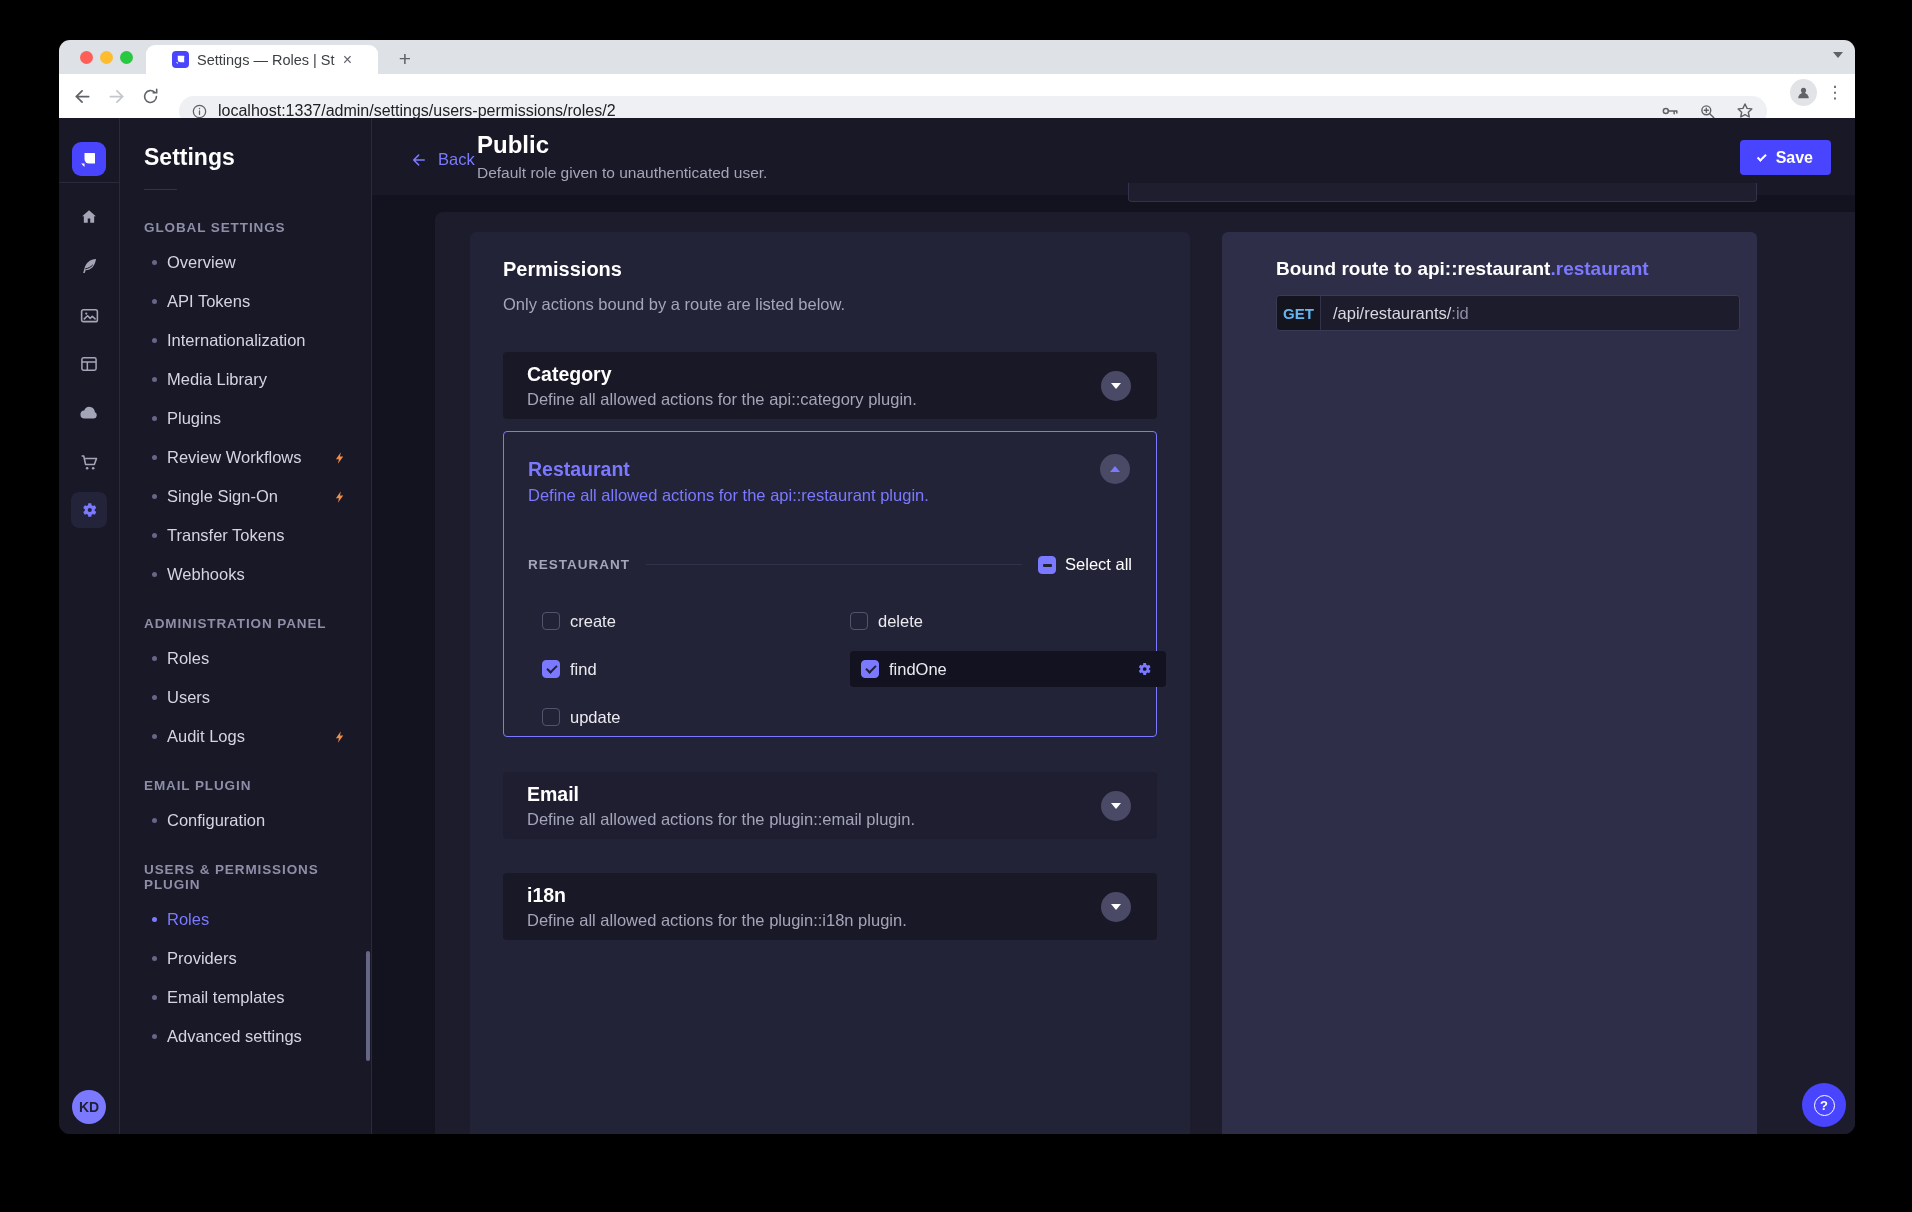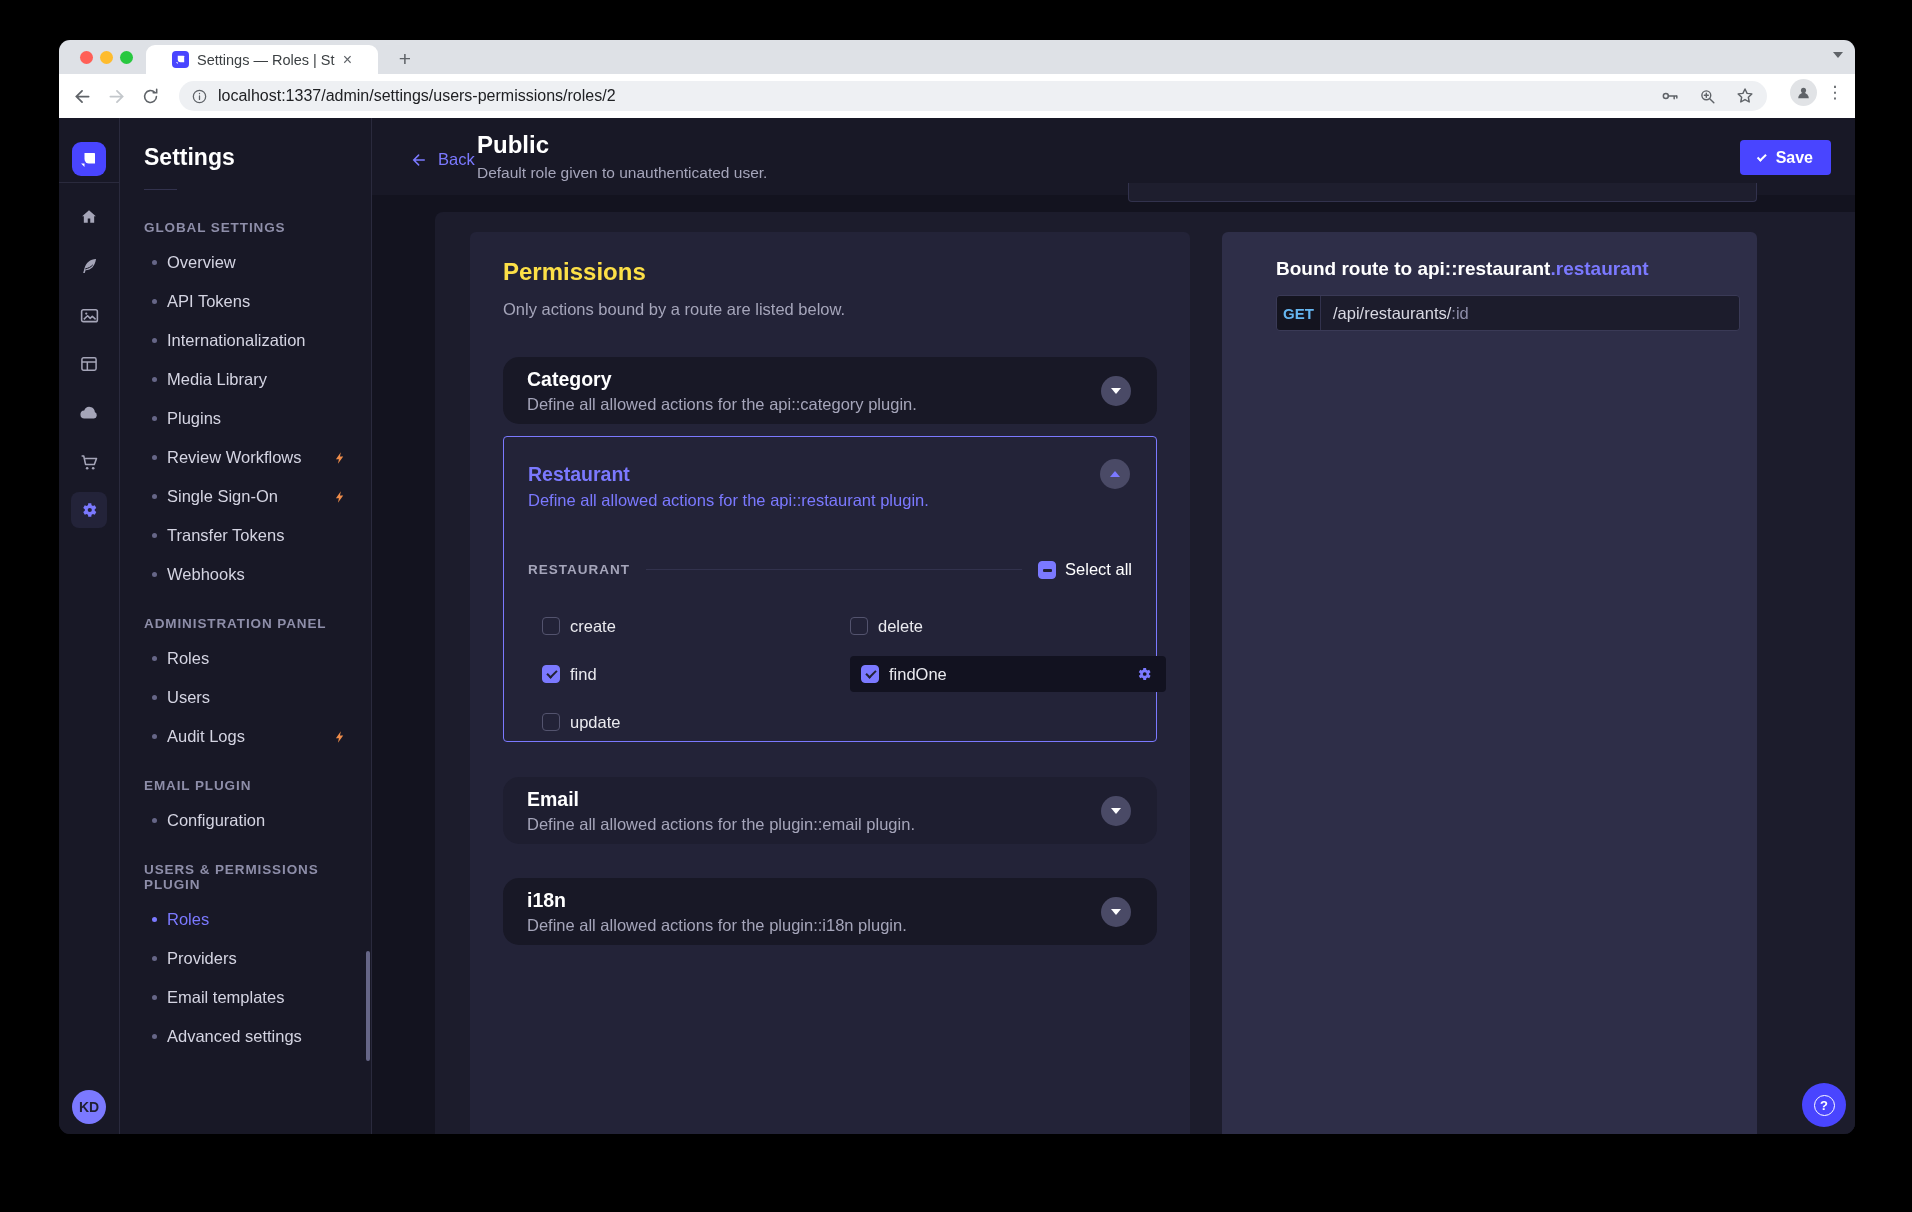--- a/index.html
+++ b/index.html
@@ -15,21 +15,21 @@
   .tabbar{position:relative;height:34px;background:var(--chrome-gray)}
   .traffic{position:absolute;top:11px;width:13px;height:13px;border-radius:50%}
   .tab{position:absolute;left:87px;top:5px;width:232px;height:29px;background:#fff;border-radius:9px 9px 0 0;display:flex;align-items:center;padding:0 26px;gap:8px}
   .favicon{width:17px;height:17px;border-radius:4px;background:var(--accent);display:flex;align-items:center;justify-content:center;flex:none}
   .tab-title{font-size:14.5px;color:#3c4043;white-space:nowrap;overflow:hidden;flex:1}
   .tab-close{font-size:16px;color:#5f6368;line-height:1}
   .newtab{position:absolute;left:332px;top:5px;width:28px;height:28px;display:flex;align-items:center;justify-content:center;font-size:21px;color:#5f6368}
   .tabsearch{position:absolute;right:12px;top:12px;width:0;height:0;border-left:5px solid transparent;border-right:5px solid transparent;border-top:6px solid #5f6368}
   .toolbar{position:relative;height:44px;background:#fff;display:flex;align-items:center}
   .tb-icon{width:34px;height:34px;display:flex;align-items:center;justify-content:center;flex:none}
-  .urlbar{position:absolute;left:120px;top:7px;width:1588px;height:30px;background:#eef0f3;border-radius:15px;display:flex;align-items:center;padding:0 12px;gap:10px}
+  .urlbar{position:absolute;left:120px;top:22px;width:1588px;height:30px;background:#eef0f3;border-radius:15px;display:flex;align-items:center;padding:0 12px;gap:10px}
   .url-text{font-size:16px;color:#202124}
   .tb-right{position:absolute;right:8px;top:5px;display:flex;align-items:center;gap:6px}
   .chrome-avatar{width:27px;height:27px;border-radius:50%;background:#e1e3e6;display:flex;align-items:center;justify-content:center}
   .dots{font-size:17px;color:#5f6368;width:24px;text-align:center}
   
   .app{position:relative;height:1016px;display:flex;background:var(--dark1)}
   .rail{position:relative;width:61px;flex:none;border-right:1px solid var(--line)}
   .logo{position:absolute;left:13px;top:24px;width:34px;height:34px;border-radius:9px;background:var(--accent);display:flex;align-items:center;justify-content:center}
   .rail-divider{position:absolute;left:0;top:64px;width:100%;height:1px;background:var(--line)}
   .rail-icon{position:absolute;left:50%;transform:translateX(-50%);width:36px;height:36px;display:flex;align-items:center;justify-content:center;border-radius:8px}
@@ -51,24 +51,24 @@
   .back{position:absolute;left:38px;top:32px;display:flex;align-items:center;gap:10px;color:var(--accent-light);font-size:16.5px}
   .hdr-title{position:absolute;left:105px;top:13px}
   .hdr-title h2{font-size:24px;font-weight:600;color:#fff}
   .hdr-title p{font-size:15.5px;color:var(--muted);margin-top:5px}
   .save-btn{position:absolute;right:24px;top:22px;height:35px;padding:0 18px;background:var(--accent);border:none;border-radius:4px;color:#fff;font-size:16px;font-weight:600;display:flex;align-items:center;gap:9px;font-family:inherit}
   .save-check{width:9px;height:5px;border-left:2px solid #fff;border-bottom:2px solid #fff;transform:rotate(-45deg) translateY(-1px)}
   .sliver{position:absolute;left:756px;top:65px;width:629px;height:19px;border:1px solid #32324d;border-top:none;border-radius:0 0 4px 4px;background:#1e1e2e;z-index:3}
   .scroll{position:absolute;left:0;top:77px;right:0;bottom:0;background:var(--dark2);overflow:hidden}
   .wrapper{position:absolute;left:63px;top:17px;right:0;bottom:0;background:var(--wrapper);border-top-left-radius:8px}
   .perm-panel{position:absolute;left:98px;top:37px;width:720px;bottom:-10px;background:var(--panel);border-radius:6px;padding:26px 33px 0}
-  .perm-panel h3{font-size:24px;font-weight:600;color:#fde047}
+  .perm-panel h3{font-size:20px;font-weight:600;color:#ffffff}
   .perm-sub{font-size:16.5px;color:var(--muted);margin-top:14px}
   .cards{margin-top:38px}
-  .card{height:67px;border-radius:16px;background:var(--card);display:flex;align-items:center;padding:0 26px 0 24px;position:relative}
+  .card{height:67px;border-radius:4px;background:var(--card);display:flex;align-items:center;padding:0 26px 0 24px;position:relative}
   .card.alt{background:var(--card-alt)}
   .card-txt h4{font-size:19.5px;font-weight:600;color:#fff}
   .card-txt p{font-size:16.5px;color:var(--muted);margin-top:4px}
   .chev{position:absolute;right:26px;top:50%;transform:translateY(-50%);width:30px;height:30px;border-radius:50%;background:#4a4a66;border:none;display:flex;align-items:center;justify-content:center}
   .tri-down{width:0;height:0;border-left:5.5px solid transparent;border-right:5.5px solid transparent;border-top:6.5px solid #fff}
   .tri-up{width:0;height:0;border-left:5.5px solid transparent;border-right:5.5px solid transparent;border-bottom:6.5px solid var(--accent-light)}
   .expanded{margin-top:12px;border:1px solid var(--accent-light);border-radius:4px;background:var(--panel);height:306px;position:relative}
   .exp-head{position:relative;padding:26px 26px 0 24px}
   .exp-head h4{font-size:19.5px;font-weight:600;color:var(--accent-light)}
   .exp-head p{font-size:16.5px;color:var(--accent-light);margin-top:5px}

